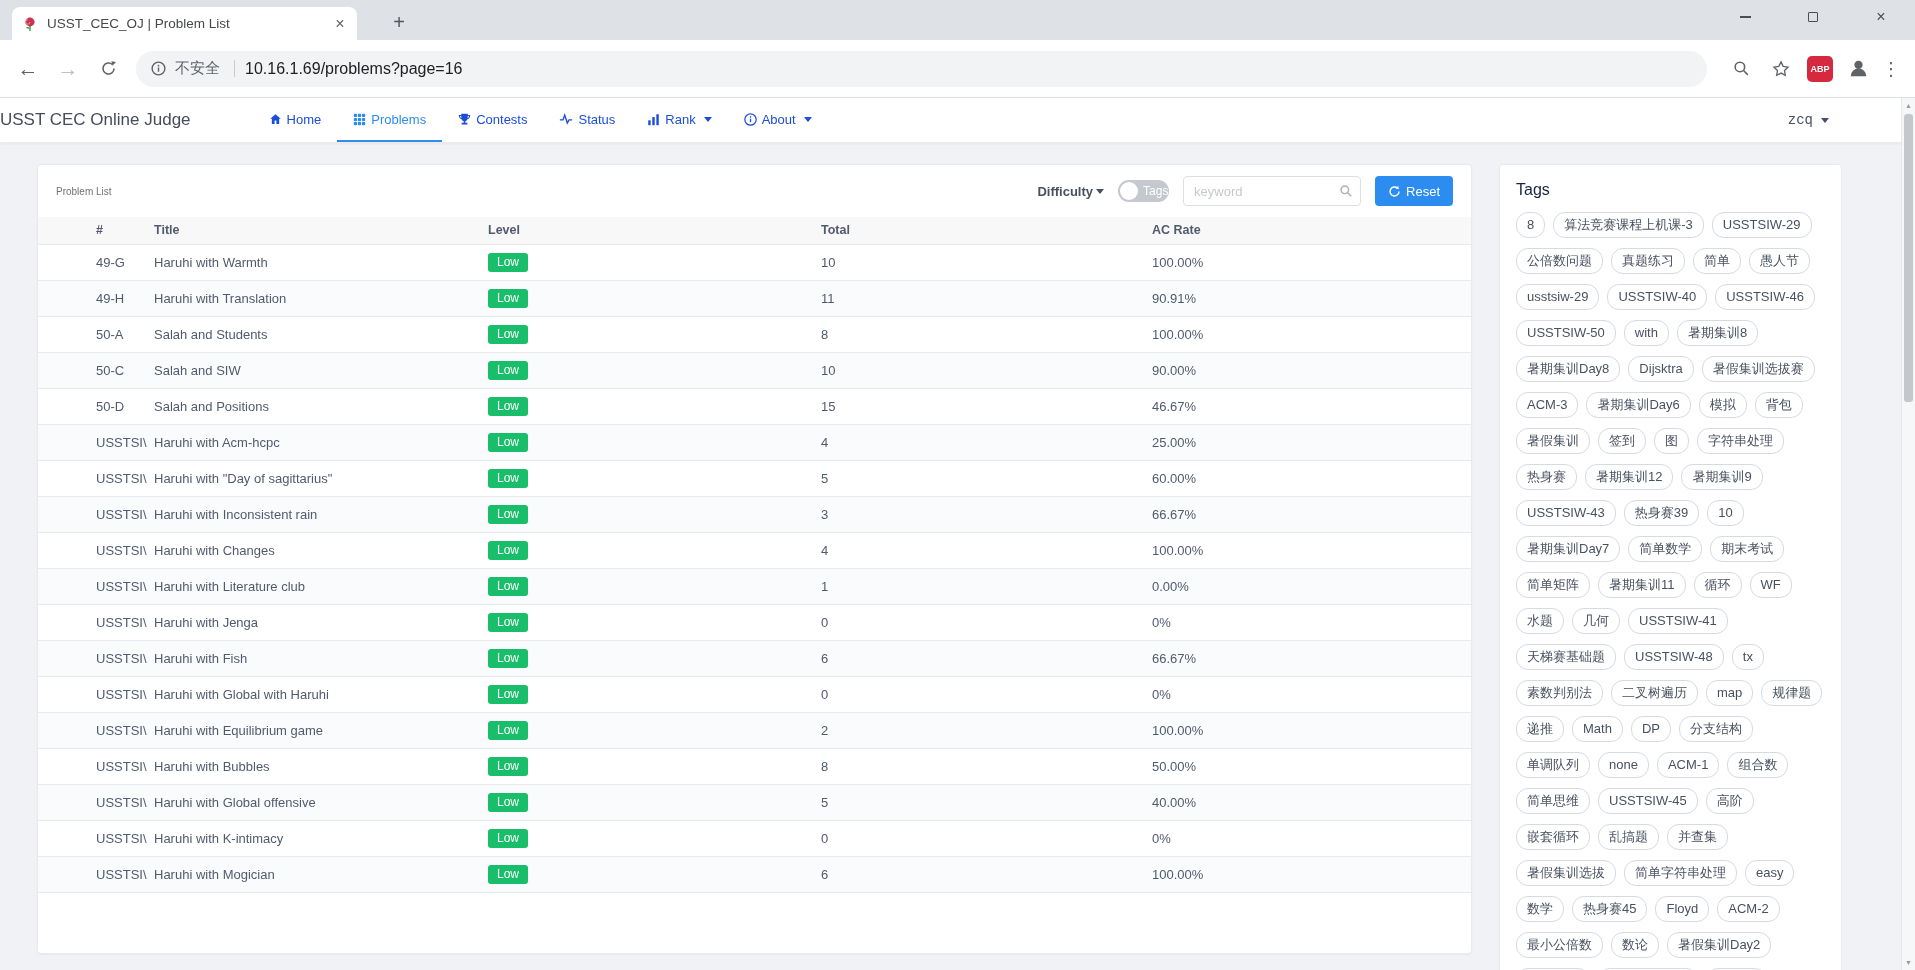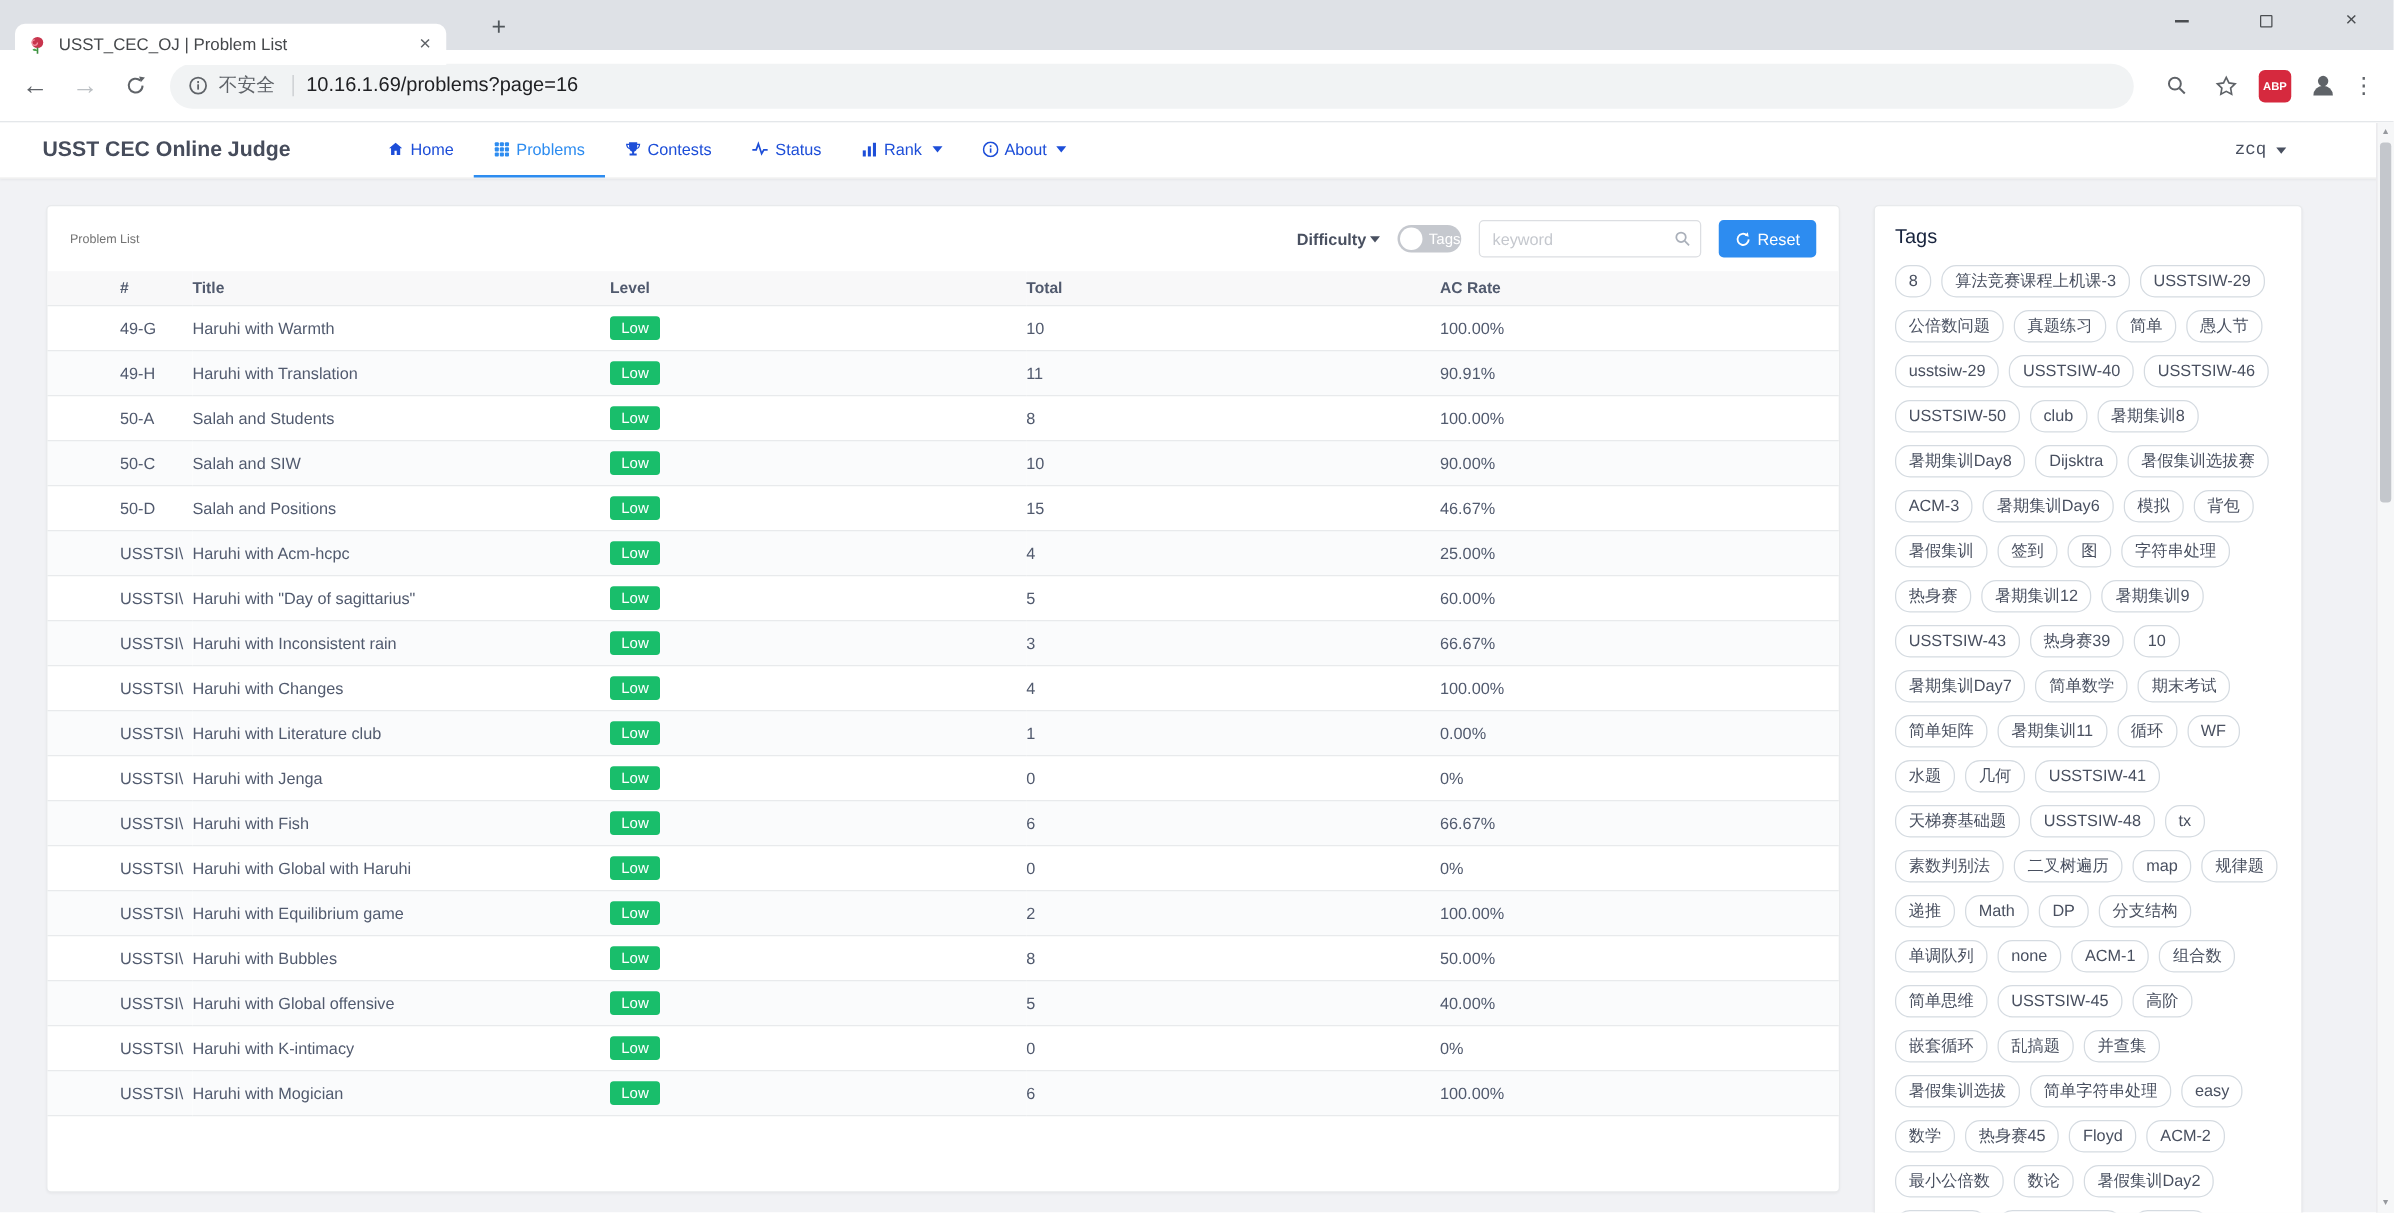--- a/index.html
+++ b/index.html
@@ -1,20 +1,20 @@
 <!DOCTYPE html>
 <html style="--accent-blue: #2d8cf0; --success-green: #19be6b; --abp-red: #d6293e;"><head>
 <meta charset="utf-8">
 <style>
   * { margin:0; padding:0; box-sizing:border-box; }
   html,body { width:1915px; height:970px; overflow:hidden; font-family:"Liberation Sans","DejaVu Sans",sans-serif; background:#fff; }
 
   
   .tabstrip { position:relative; height:40px; background:#dee1e6; }
-  .tab { position:absolute; left:12px; top:7px; width:345px; height:33px; background:#fff; border-radius:8px 8px 0 0; display:flex; align-items:center; gap:9px; padding:0 8px 0 10px;margin-top:12px; }
+  .tab { position:absolute; left:12px; top:7px; width:345px; height:33px; background:#fff; border-radius:8px 8px 0 0; display:flex; align-items:center; gap:9px; padding:0 8px 0 10px; }
   .favicon { width:16px; height:16px; display:flex; }
   .tab-title { flex:1; font-size:13.5px; color:#45484b; white-space:nowrap; overflow:hidden; }
   .tab-close { font-size:16px; color:#5f6368; width:18px; text-align:center; cursor:pointer; }
   .newtab { position:absolute; left:386px; top:10px; width:26px; height:26px; font-size:20px; color:#50565b; text-align:center; line-height:24px; cursor:pointer; }
   .wincontrols { position:absolute; right:0; top:0; height:34px; display:flex; }
   .wc { width:68px; height:34px; display:flex; align-items:center; justify-content:center; color:#4a4d51; font-size:16px; cursor:pointer; }
   .wc-min { width:11px; height:2px; background:#4a4d51; }
   .wc-max { width:10px; height:10px; border:1.5px solid #4a4d51; border-radius:1px; }
 
   .toolbar { height:58px; background:#fff; border-bottom:1px solid #dcdfe3; display:flex; align-items:center; padding:0 10px 0 8px; }
@@ -23,21 +23,21 @@
   .omnibox { flex:1; height:36px; background:#f1f3f4; border-radius:18px; margin:0 14px 0 8px; display:flex; align-items:center; padding:0 14px; overflow:hidden; }
   .sec-label { font-size:15px; color:#5f6368; margin:0 4px 0 8px; white-space:nowrap; }
   .omni-sep { width:1px; height:17px; background:#c6c9cc; margin:0 10px; }
   .url-text { font-size:16px; color:#202124; white-space:nowrap; }
   .abp-badge { width:26px; height:26px; background:var(--abp-red,#d6293e); border-radius:5px; color:#fff; font-size:9px; font-weight:bold; display:flex; align-items:center; justify-content:center; margin:0 6px; cursor:pointer; }
   .avatar { width:30px; height:30px; border-radius:50%; display:flex; align-items:center; justify-content:center; margin:0 4px; cursor:pointer; }
   .menu-dots { font-size:18px; color:#5f6368; width:28px; text-align:center; cursor:pointer; }
 
   
   .navbar { height:45px; background:#fff; display:flex; align-items:stretch; border-bottom:1px solid #ebebeb; box-shadow:0 1px 2px rgba(0,0,0,.05); position:relative; z-index:5; }
-  .brand { margin-left:34px; font-size:17px; color:#464c5b; display:flex; align-items:center; white-space:nowrap;font-weight:bold; }
+  .brand { font-size:17px; color:#464c5b; display:flex; align-items:center; white-space:nowrap; }
   .nav-items { display:flex; margin-left:62px; }
   .nav-item { display:flex; align-items:center; gap:5px; padding:0 16px; font-size:13px; color:#1d4ed8; cursor:pointer; border-bottom:2px solid transparent; }
   .nav-item.active { color:var(--accent-blue,#2d8cf0); border-bottom-color:var(--accent-blue,#2d8cf0); }
   .nav-item svg { display:block; }
   .tri { width:0; height:0; border-left:4px solid transparent; border-right:4px solid transparent; border-top:5px solid currentColor; display:inline-block; margin-left:3px; }
   .nav-user { margin-left:auto; margin-right:86px; display:flex; align-items:center; gap:5px; font-size:14px; color:#495060; cursor:pointer;font-family:Liberation Mono, monospace; }
 
   
   .content { position:relative; height:827px; background:#f1f2f5; }
   .card { background:#fff; border:1px solid #e8eaec; border-radius:4px; box-shadow:0 1px 2px rgba(0,0,0,.04); }
@@ -404,21 +404,21 @@
         <span class="tag-pill">算法竞赛课程上机课-3</span>
         <span class="tag-pill">USSTSIW-29</span>
         <span class="tag-pill">公倍数问题</span>
         <span class="tag-pill">真题练习</span>
         <span class="tag-pill">简单</span>
         <span class="tag-pill">愚人节</span>
         <span class="tag-pill">usstsiw-29</span>
         <span class="tag-pill">USSTSIW-40</span>
         <span class="tag-pill">USSTSIW-46</span>
         <span class="tag-pill">USSTSIW-50</span>
-        <span class="tag-pill">club</span>
+        <span class="tag-pill">with</span>
         <span class="tag-pill">暑期集训8</span>
         <span class="tag-pill">暑期集训Day8</span>
         <span class="tag-pill">Dijsktra</span>
         <span class="tag-pill">暑假集训选拔赛</span>
         <span class="tag-pill">ACM-3</span>
         <span class="tag-pill">暑期集训Day6</span>
         <span class="tag-pill">模拟</span>
         <span class="tag-pill">背包</span>
         <span class="tag-pill">暑假集训</span>
         <span class="tag-pill">签到</span>

